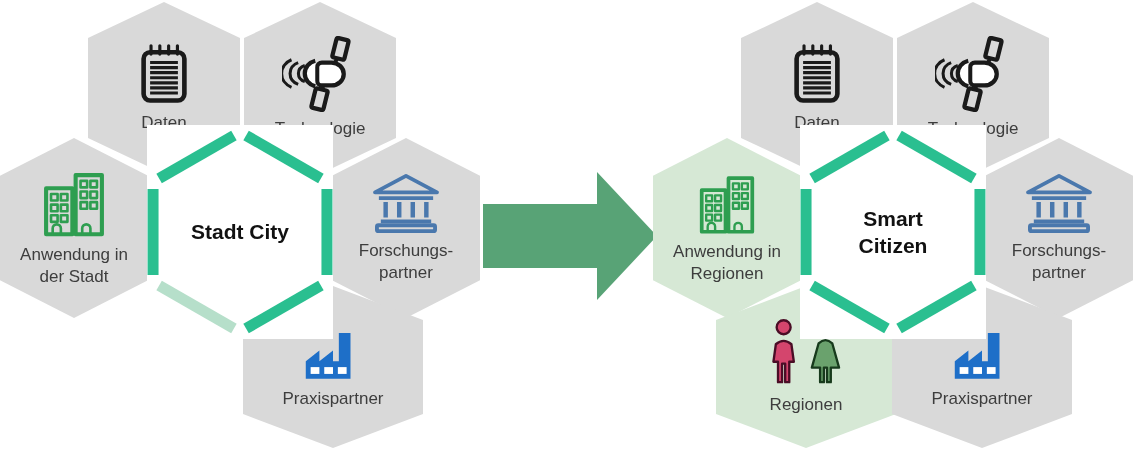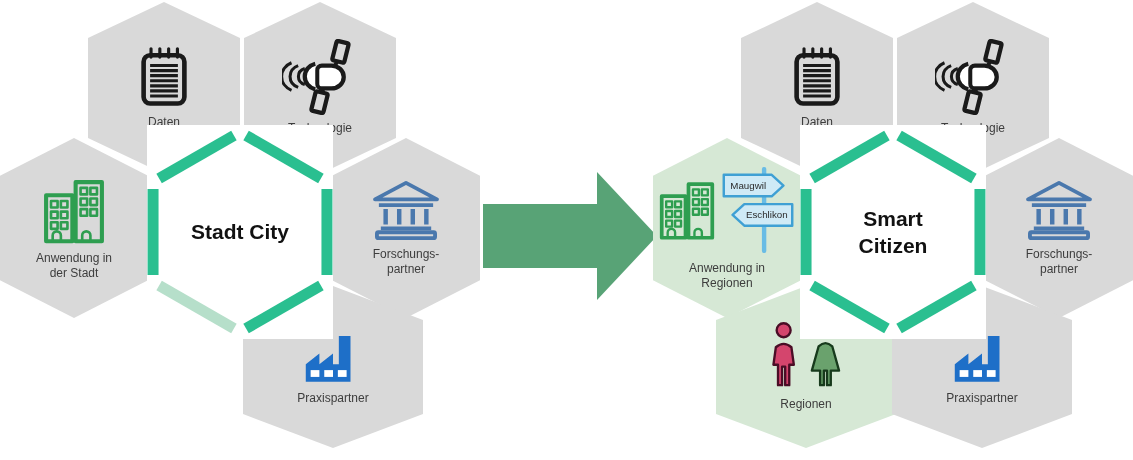--- a/index.html
+++ b/index.html
@@ -8,21 +8,21 @@
     font-family:"Liberation Sans", sans-serif;overflow:hidden;
   }
   .hex{position:absolute;}
   .hex-sat{clip-path:polygon(50% 0%,100% 21%,100% 79%,50% 100%,0% 79%,0% 21%);}
   .hex-big{position:absolute;background:#ffffff;}
   .hex-content{
     position:absolute;inset:0;display:flex;flex-direction:column;
     align-items:center;justify-content:center;gap:6px;
   }
   .hex-label{
-    font-size:12px;line-height:1.28;color:#3d3d3d;text-align:center;
+    font-size:17px;line-height:1.28;color:#3d3d3d;text-align:center;
     white-space:pre-line;
   }
   .hex-title{
     position:absolute;inset:0;display:flex;align-items:center;justify-content:center;
     font-size:21px;font-weight:bold;color:#111;text-align:center;white-space:pre-line;
     line-height:1.3;
   }
   .icon{display:block;line-height:0;}
   .icon-row{display:flex;align-items:center;gap:4px;}
   .border-svg{position:absolute;inset:0;overflow:visible;}
@@ -194,29 +194,20 @@
         <div class="hex-label">Technologie</div>
       </div>
     </div>
 
     <div class="hex hex-sat" style="left: 653px; top: 138px; width: 148px; height: 180px; background: rgb(214, 232, 213);">
       <div class="hex-content">
         <div class="icon-row">
           <span class="icon" style="color: rgb(46, 158, 80);"><svg width="58" height="63">
                 <use href="#i-buildings"></use>
               </svg></span>
-          <span class="icon">
-            <svg width="76" height="90" viewBox="0 0 76 92">
-              <rect x="42" y="2" width="4.5" height="88" rx="2" fill="#69bce5"></rect>
-              <polygon points="3,10 52,10 64,21 52,32 3,32" stroke-width="2.5" stroke-linejoin="round" fill="#cfeaf6" stroke="#3fa0d4"></polygon>
-              <polygon points="73,40 24,40 12,51 24,62 73,62" stroke-width="2.5" stroke-linejoin="round" fill="#cfeaf6" stroke="#3fa0d4"></polygon>
-              <text class="sign-text" x="28" y="24.5">Maugwil</text>
-              <text class="sign-text" x="47" y="54.5">Eschlikon</text>
-            </svg>
-          </span>
         </div>
         <div class="hex-label">Anwendung in
 Regionen</div>
       </div>
     </div>
 
     <div class="hex hex-sat" style="left: 985px; top: 138px; width: 148px; height: 180px; background: rgb(217, 217, 217);">
       <div class="hex-content">
         <span class="icon" style="color: rgb(74, 120, 173);"><svg width="74" height="62">
               <use href="#i-bank"></use>

